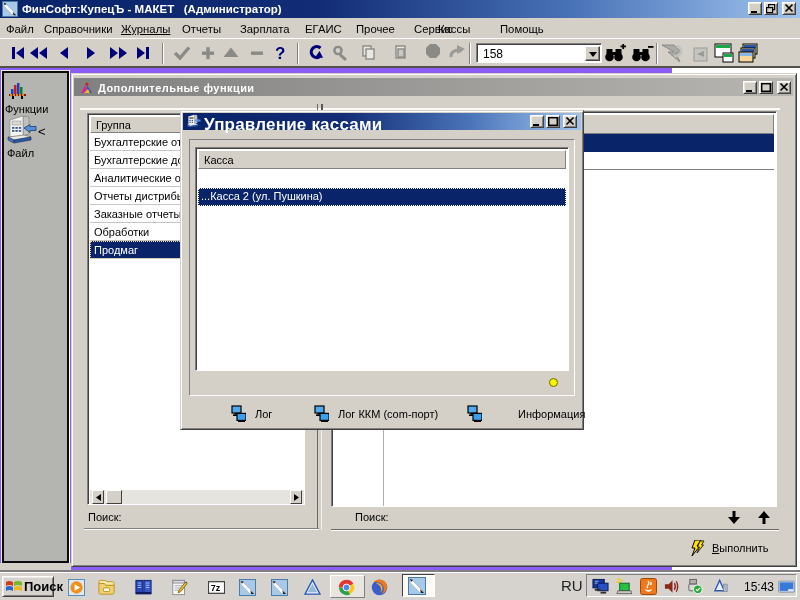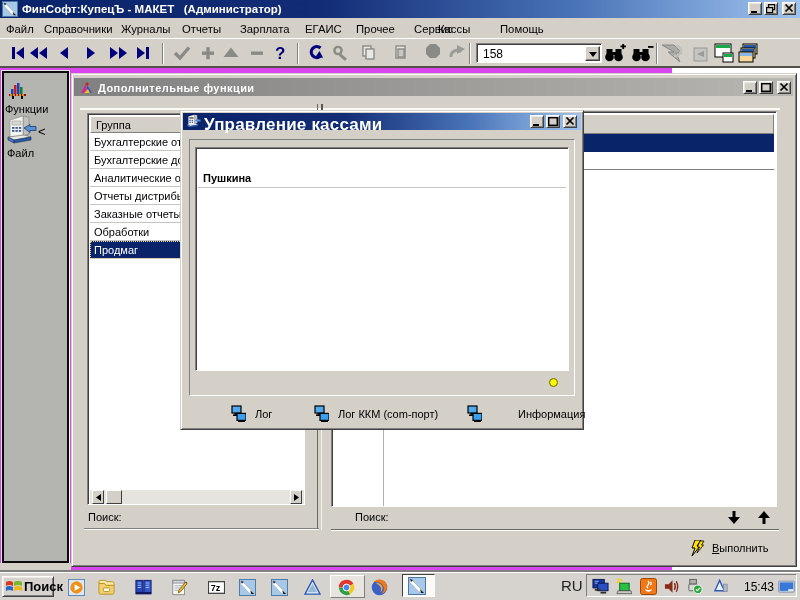--- a/index.html
+++ b/index.html
@@ -1,18 +1,18 @@
 <!DOCTYPE html>
 <html><head><meta charset="utf-8">
 <style>
 * { margin:0; padding:0; box-sizing:border-box; }
 html,body { width:800px; height:600px; overflow:hidden; }
 body { font-family:"Liberation Sans",sans-serif; font-size:11px; color:#000; }
 .abs { position:absolute; }
-#app { position:relative; width:672px; height:600px; background:#d946ef; }
+#app { position:relative; width:672px; height:600px; background:#8b5cf6; }
 
 
 #titlebar { left:0; top:0; width:800px; height:18px;
   background:linear-gradient(to right,#0a246a 0%,#122c76 40%,#4a74b8 72%,#a0c4ee 100%); }
 #titletext { left:22px; top:3px; color:#fff; font-weight:bold; font-size:11.5px; white-space:pre; }
 .capbtn { width:14px; height:13px; background:#d4d0c8;
   border:1px solid; border-color:#fff #404040 #404040 #fff;
   box-shadow:inset 1px 1px 0 #ece9e2, inset -1px -1px 0 #808080;
   overflow:hidden; }
 .capbtn svg { display:block; margin:0 auto; }
@@ -75,21 +75,21 @@
     </div>
   <div class="abs capbtn" style="left:782px;top:2px;">
       <svg width="12" height="11" viewBox="0 0 12 11">
         <path d="M2.5 1.5 L9.5 8.5 M9.5 1.5 L2.5 8.5" stroke="#000" stroke-width="1.7"></path>
       </svg>
     </div>
 
   <div class="abs" id="menubar"></div>
   <div class="abs mi" style="left:6px;">Файл</div>
   <div class="abs mi" style="left:44px;">Справочники</div>
-  <div class="abs mi" style="left:121px;">Журналы</div>
+  <div class="abs mi" style="left:121px;text-decoration:underline;">Журналы</div>
   <div class="abs mi" style="left:182px;">Отчеты</div>
   <div class="abs mi" style="left:240px;">Зарплата</div>
   <div class="abs mi" style="left:305px;">ЕГАИС</div>
   <div class="abs mi" style="left:356px;">Прочее</div>
   <div class="abs mi" style="left:414px;">Сервис</div>
   <div class="abs mi" style="left:438px;">Кассы</div>
   <div class="abs mi" style="left:500px;">Помощь</div>
 
   <div class="abs" id="toolbar"></div>
   <div class="abs tsep" style="left:162px;"></div>
@@ -328,21 +328,22 @@
       </svg>
     </div>
   <div class="abs capbtn" style="left:563px;top:115px;">
       <svg width="12" height="11" viewBox="0 0 12 11">
         <path d="M2.5 1.5 L9.5 8.5 M9.5 1.5 L2.5 8.5" stroke="#000" stroke-width="1.7"></path>
       </svg>
     </div>
 
   <div class="abs" id="dlgpanel" style="left:189px;top:139px;width:386px;height:257px;background:#d4d0c8;border:1px solid;border-color:#808080 #fff #fff #808080;"></div>
   <div class="abs sunken2" id="dlglist" style="left:195px;top:147px;width:374px;height:224px;">
-    <div style="position:absolute;left:2px;top:21px;width:368px;height:19px;line-height:18px;padding-left:5px;font-weight:bold;border-bottom:1px solid #c6c6c2;">Пушкина</div>
+    <div class="hdrbox" style="position:absolute;left:2px;top:2px;width:368px;height:19px;line-height:18px;padding-left:5px;">Касса</div>
+    <div style="position:absolute;left:2px;top:40px;width:368px;height:18px;line-height:17px;padding-left:3px;background:#0a246a;color:#fff;outline:1px dotted #fff;outline-offset:-1px;">...Касса 2 (ул. Пушкина)</div>
   </div>
   <div class="abs" style="left:549px;top:378px;width:9px;height:9px;border-radius:50%;background:#f8f800;border:1px solid #6a6a00;"></div>
 
   <svg class="abs pcico" style="left:231px;top:405px;" width="15" height="17" viewBox="0 0 15 17">
     <rect x="1" y="1" width="9" height="7" fill="#50aaf0" stroke="#000" stroke-width="1.2"></rect>
     <rect x="3.5" y="8" width="3" height="1.6" fill="#000"></rect>
       <rect x="2" y="9.4" width="6" height="1.6" fill="#000"></rect>
     <rect x="6" y="8.4" width="9" height="7" fill="#38a0ee" stroke="#000" stroke-width="1.2"></rect>
     <rect x="8.5" y="15" width="3" height="0.8" fill="#000"></rect>
       <rect x="7" y="15.6" width="7" height="1.6" fill="#000"></rect>

